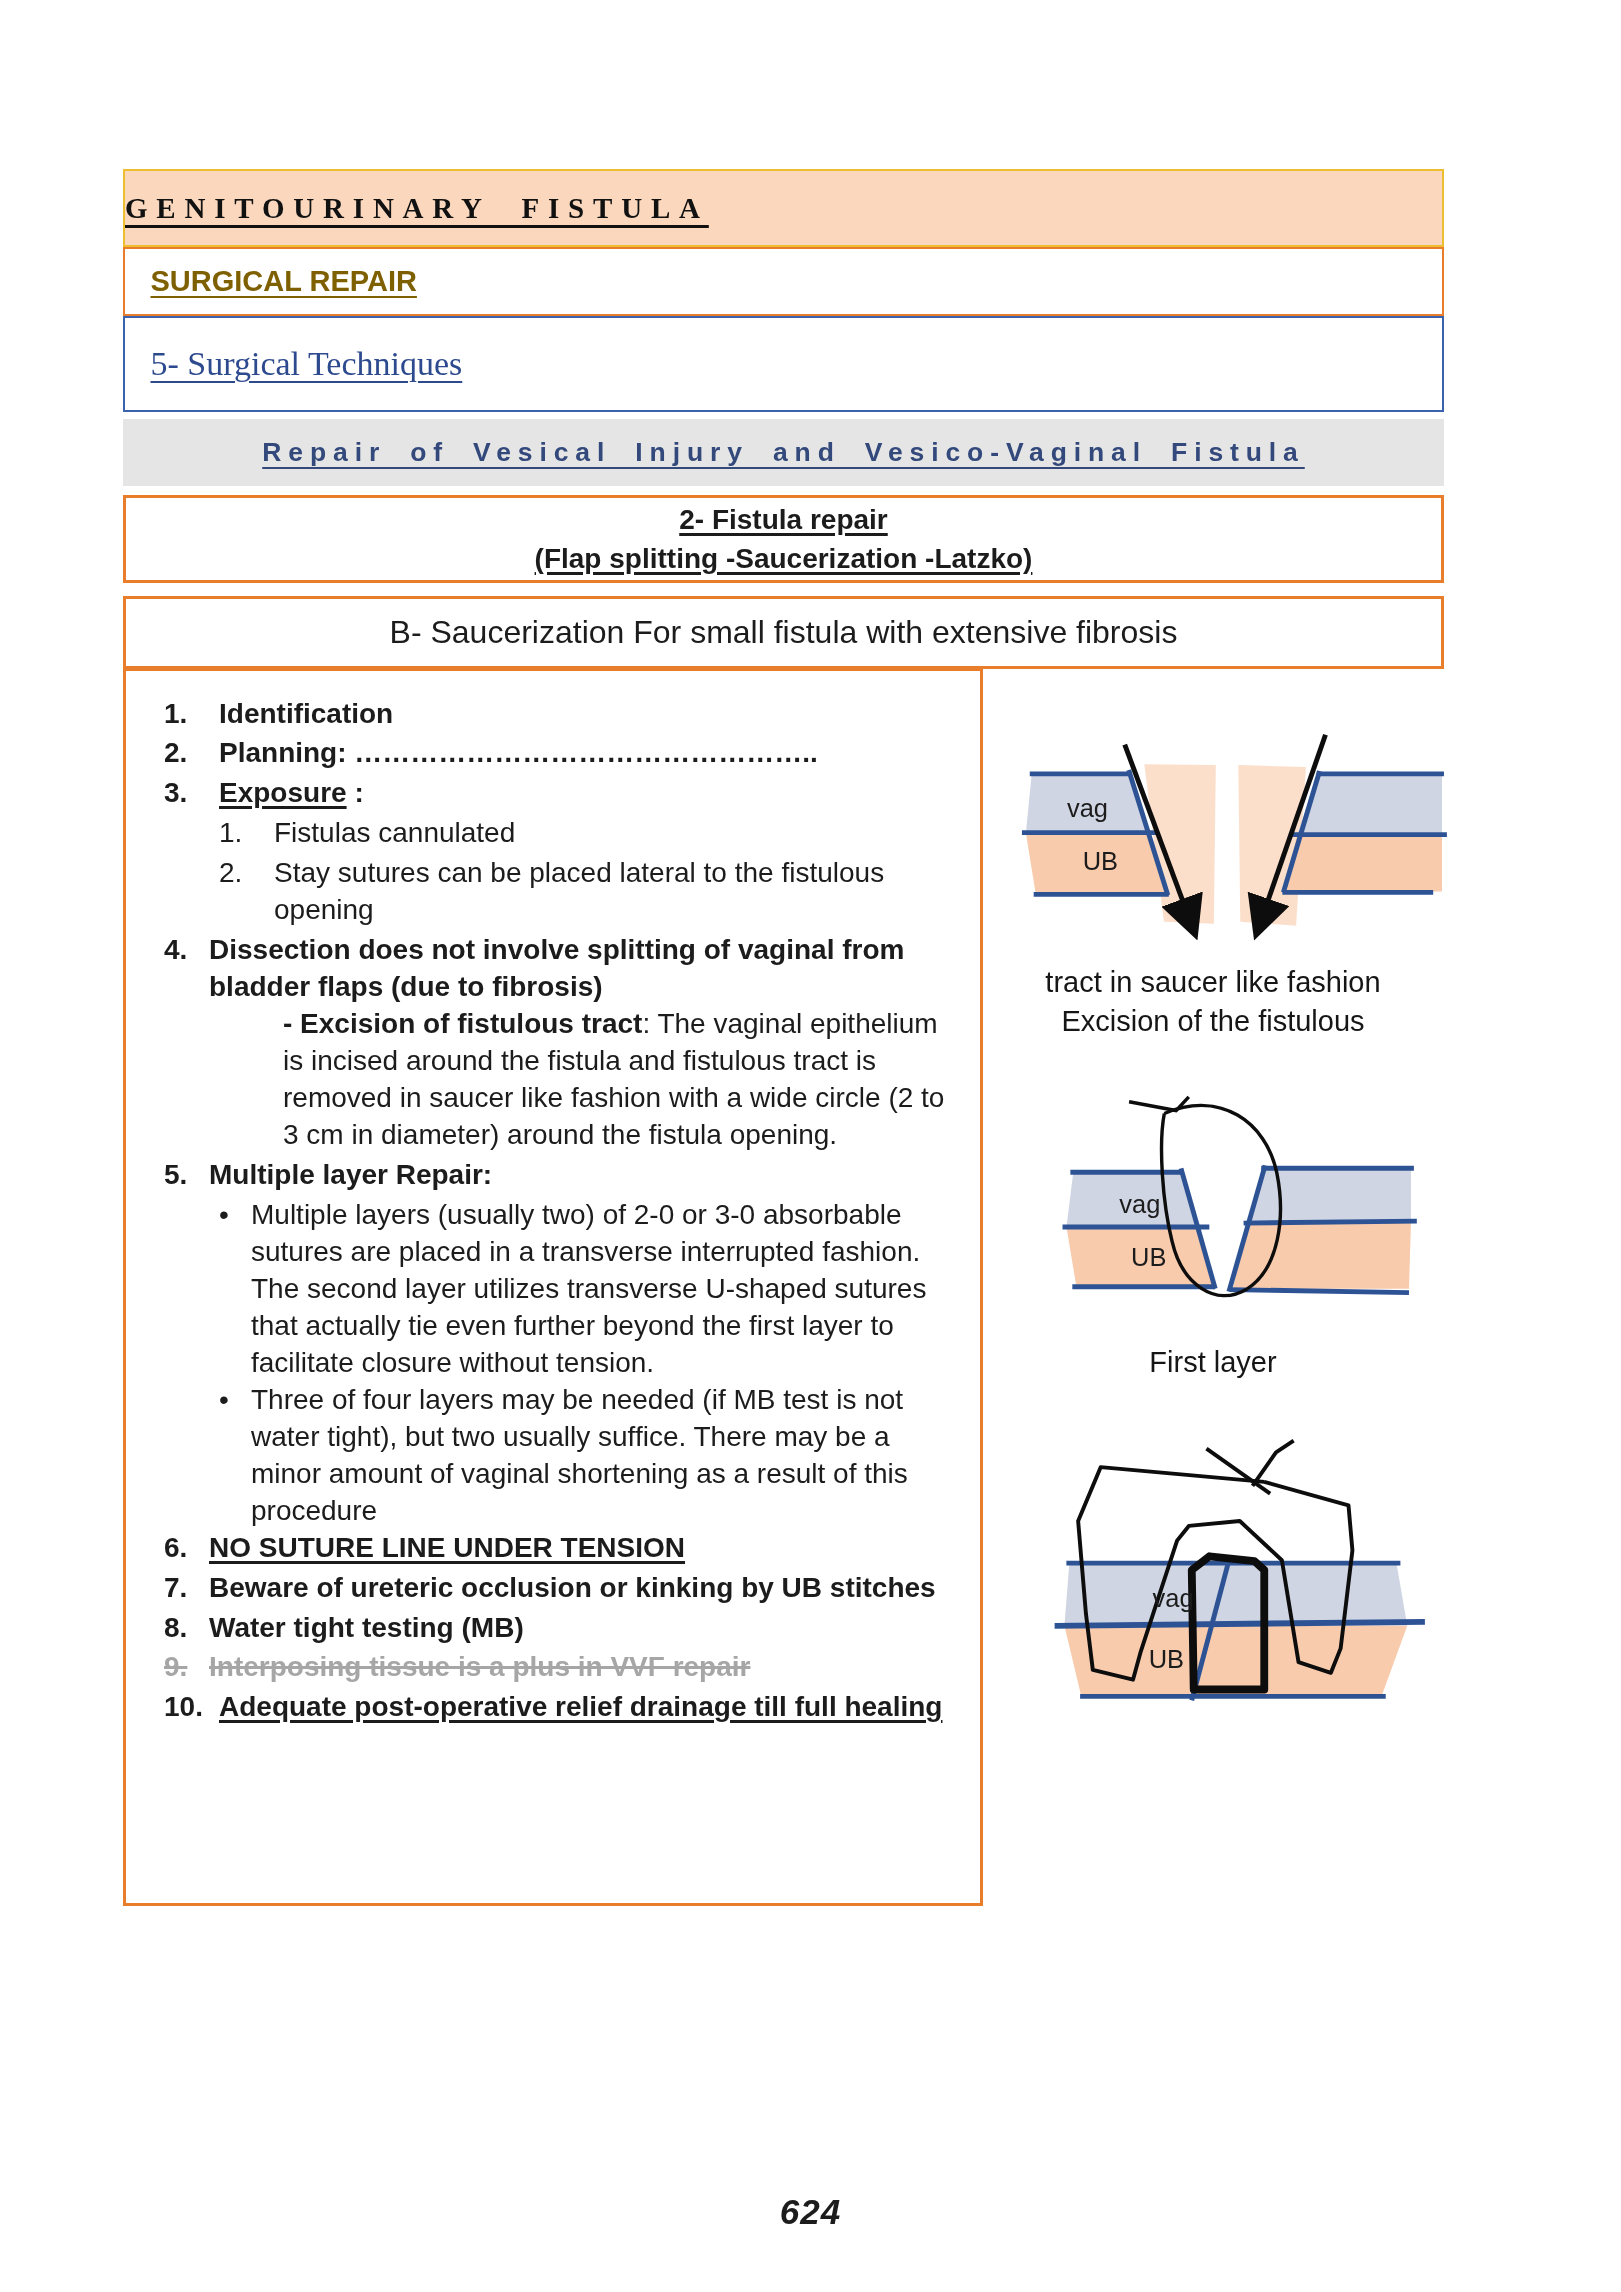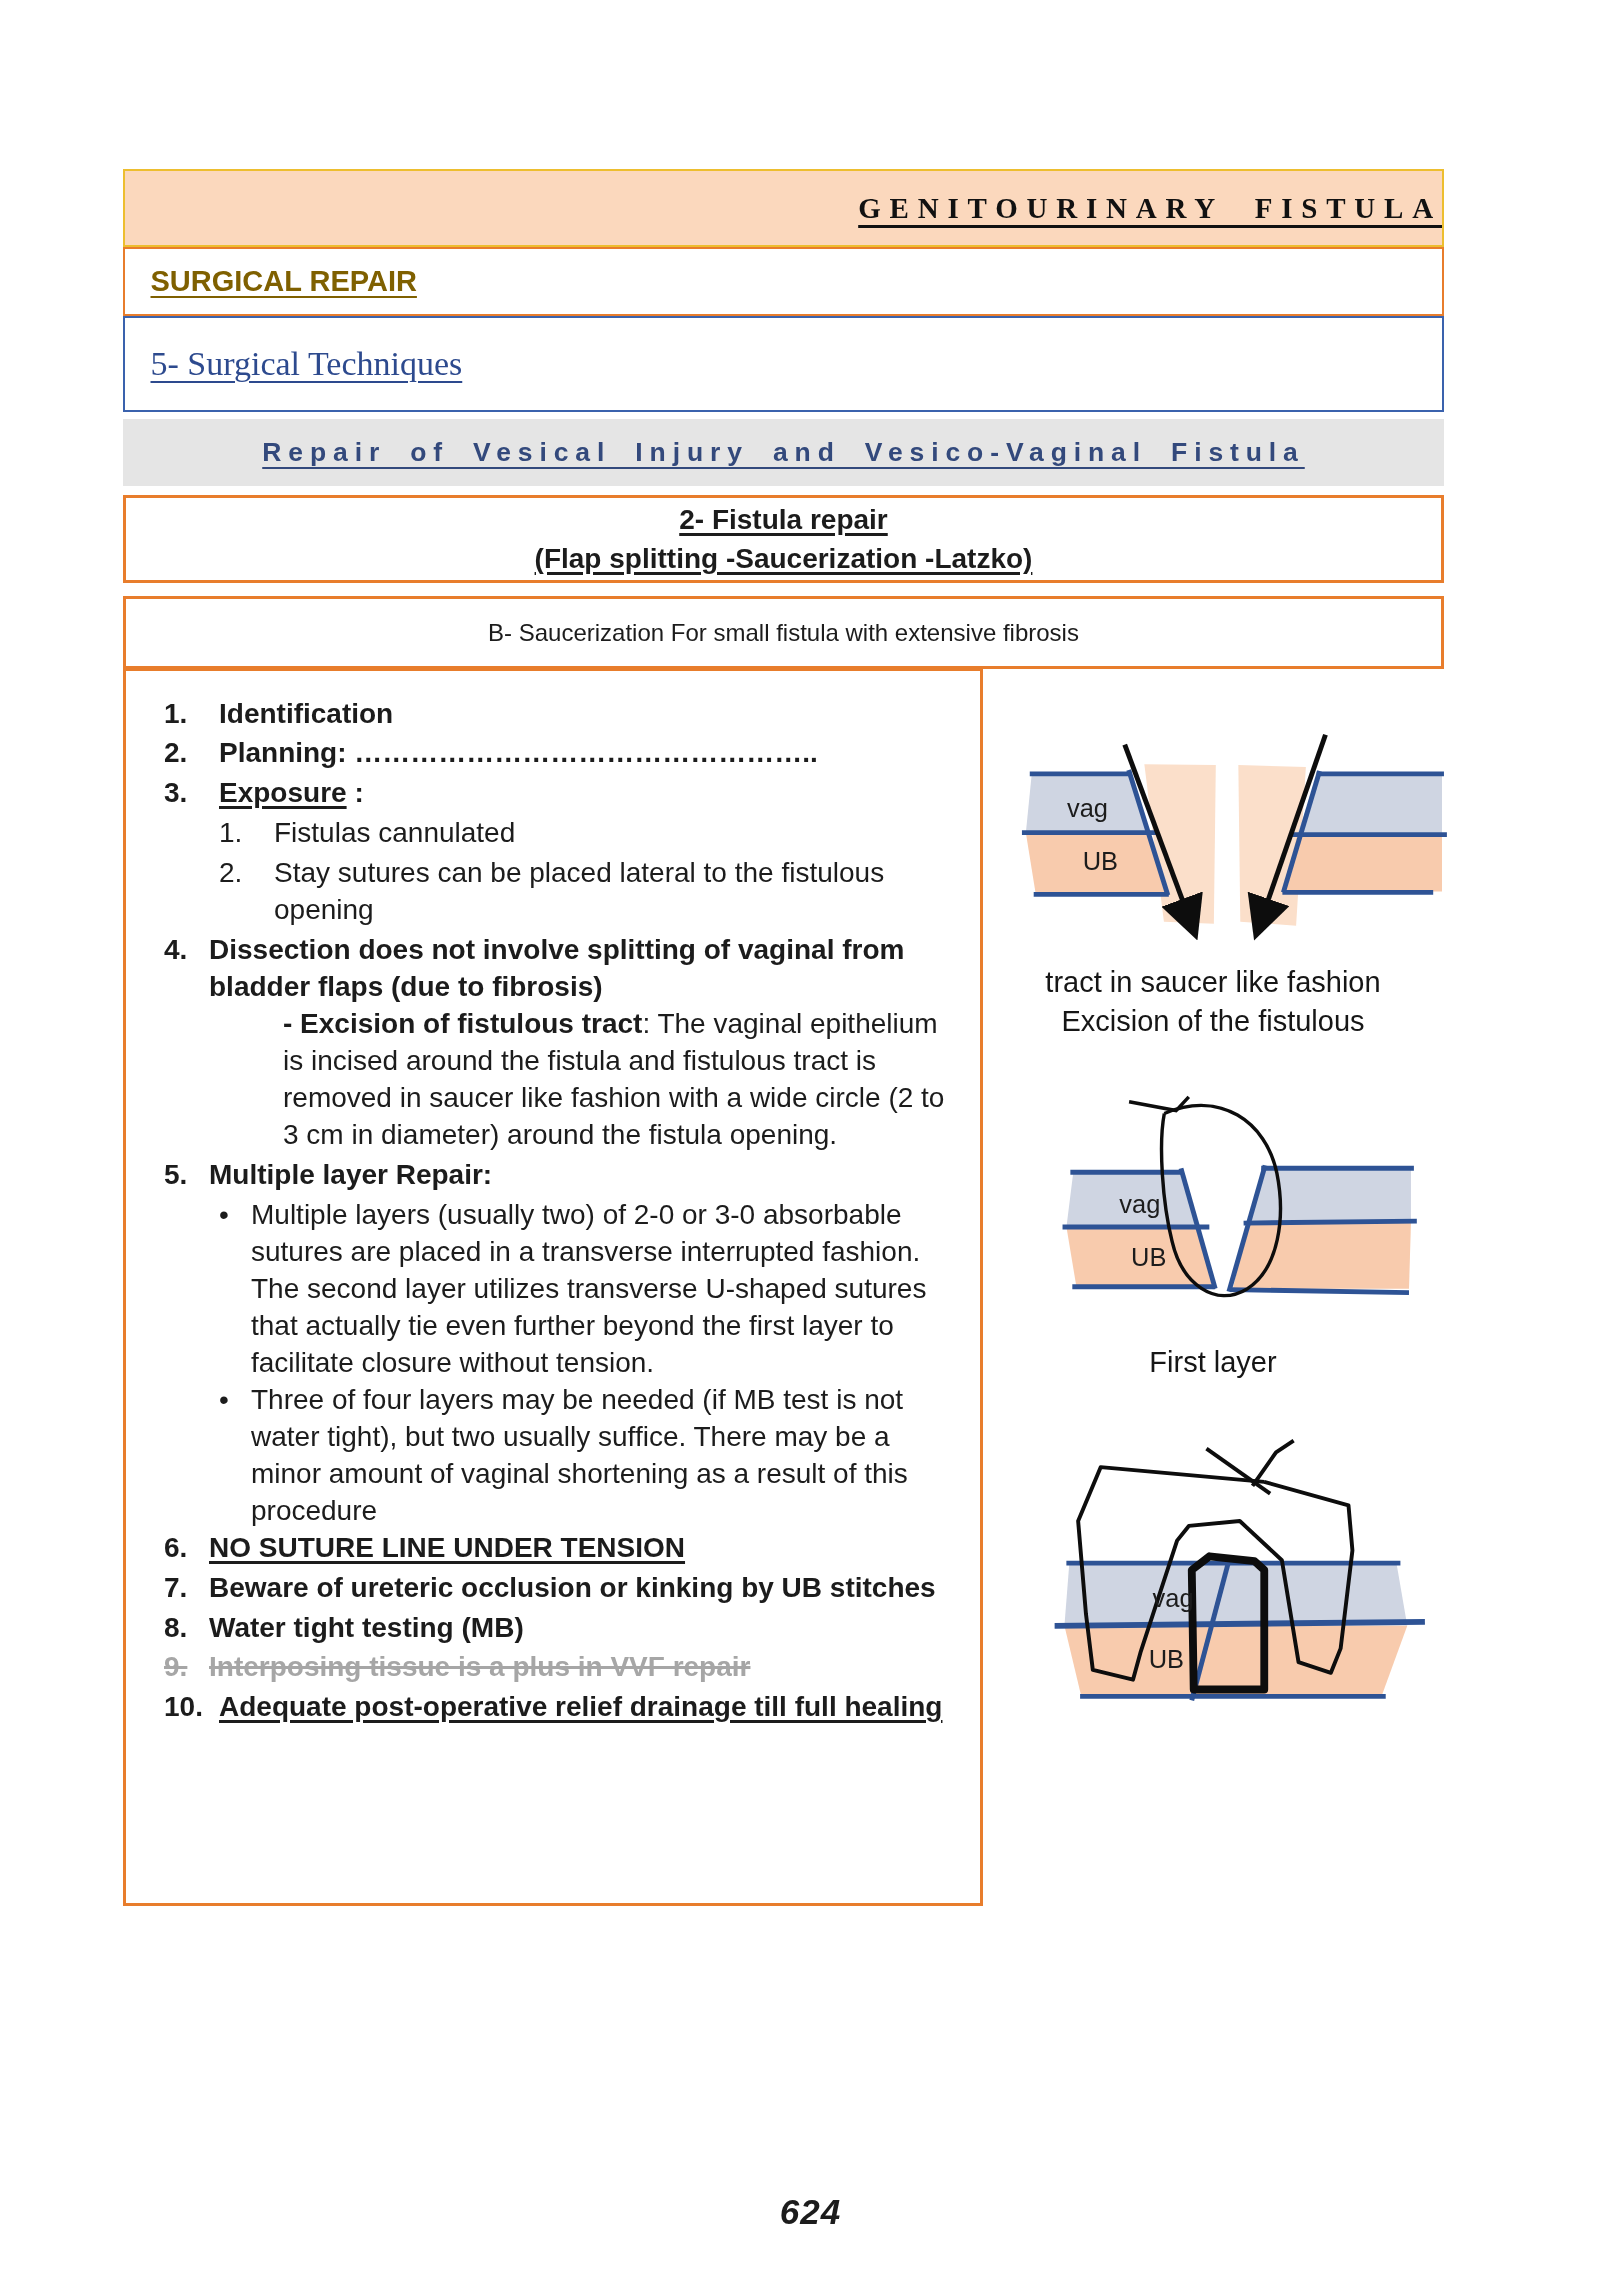--- a/index.html
+++ b/index.html
@@ -4,21 +4,21 @@
 <style>
   html,body{margin:0;padding:0;}
   body{
     width:1621px;height:2293px;position:relative;background:#ffffff;
     font-family:"Liberation Sans", sans-serif;color:#1c1c1c;overflow:hidden;
   }
   .abs{position:absolute;box-sizing:border-box;}
 
   
   .title-box{left:123px;top:169px;width:1321px;height:78px;
-    background:#fbd8bd;border:2.9px solid #edbe2f;display:flex;align-items:center;justify-content:flex-end;}
+    background:#fbd8bd;border:2.9px solid #edbe2f;display:flex;align-items:center;justify-content:flex-start;}
   .title-box .t{
     font-family:"Liberation Serif", serif;font-weight:bold;font-size:29px;color:#111;
     letter-spacing:8.8px;word-spacing:15.7px;text-decoration:underline;
     text-decoration-thickness:2.9px;text-underline-offset:6.9px;}
 
   .section-box{left:123px;top:247px;width:1321px;height:69px;
     background:#fff;border:2.9px solid #e87d2c;display:flex;align-items:center;}
   .section-box .t{margin-left:25.5px;font-size:29px;font-weight:bold;color:#7f6000;
     font-stretch:condensed;text-decoration:underline;text-decoration-thickness:2px;text-underline-offset:4.9px;}
 
@@ -32,21 +32,21 @@
   .topic-band .t{font-size:26.5px;font-weight:600;color:#33497c;letter-spacing:6.9px;word-spacing:9.8px;
     text-decoration:underline;text-decoration-thickness:2px;text-underline-offset:5.9px;}
 
   .proc-box{left:123px;top:495px;width:1321px;height:88px;background:#fff;border:3.9px solid #e87d2c;
     display:flex;flex-direction:column;align-items:center;justify-content:center;}
   .proc-box .t{font-size:28px;font-weight:bold;line-height:39px;
     text-decoration:underline;text-decoration-thickness:2.5px;text-underline-offset:3.9px;}
 
   .variant-box{left:123px;top:596px;width:1321px;height:73px;background:#fff;border:3.9px solid #e87d2c;
     display:flex;align-items:center;justify-content:center;}
-  .variant-box .t{font-size:24px;}
+  .variant-box .t{font-size:32px;}
 
   
   .main-box{left:123px;top:668px;width:860px;height:1238px;background:#fff;border:3.9px solid #e87d2c;
     padding:23.5px 23.5px 9.8px 38px;font-size:28px;line-height:37px;}
   .step{display:flex;margin-bottom:2.9px;}
   .num{flex:0 0 55px;font-weight:bold;}
   .num-n{flex:0 0 45px;font-weight:bold;}
   .bold{font-weight:bold;}
   .ul{text-decoration:underline;text-decoration-thickness:2.5px;text-underline-offset:3.9px;}
   .substeps{margin-left:55px;}

